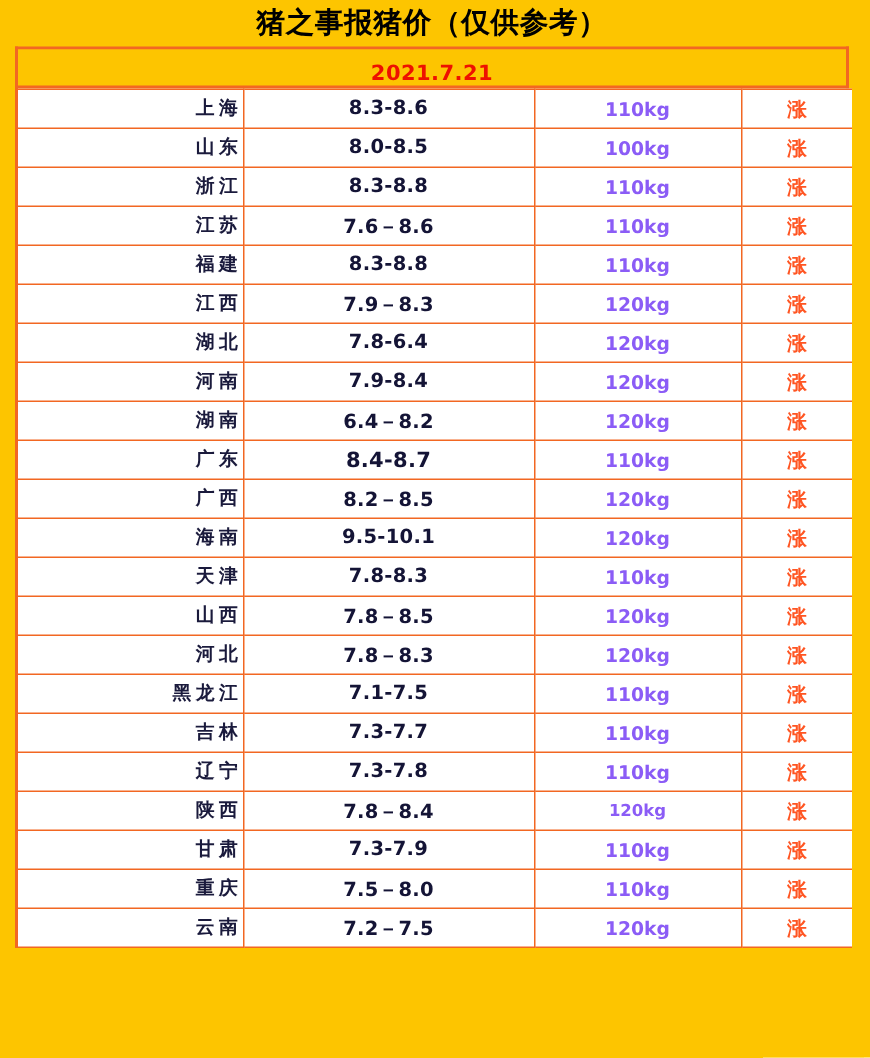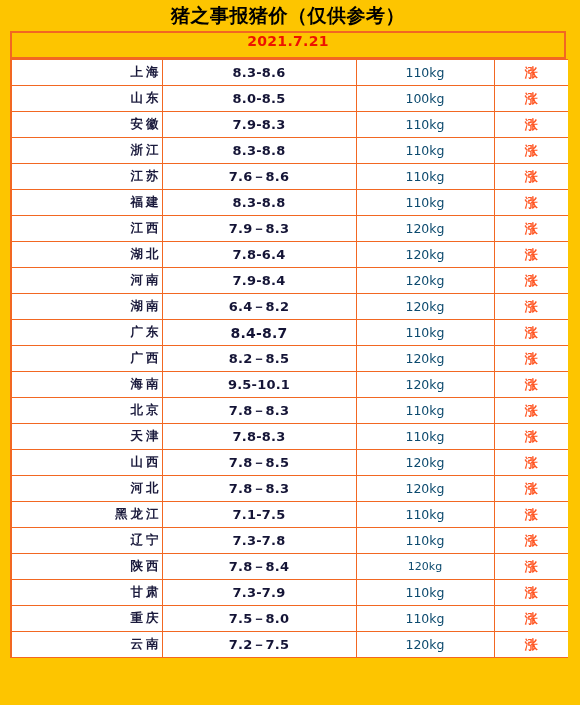--- a/index.html
+++ b/index.html
@@ -38,21 +38,21 @@
   .table-wrap {
     margin: 0 10px 0 10px;
     border: 2px solid #F26722;
     border-bottom: none;
     box-sizing: border-box;
   }
   .date-row {
     background: #FDC500;
     height: 24px;
     display: flex;
-    align-items: flex-start;
+    align-items: flex-end;
     justify-content: center;
     border-bottom: 2px solid #F26722;
   }
   .date-text {
     color: #EE1100;
     font-size: 14px;
     font-weight: bold;
     font-family: "DejaVu Sans", "Liberation Sans", sans-serif;
     letter-spacing: 0.3px;
   }
@@ -86,23 +86,23 @@
     font-family: "DejaVu Sans", "Liberation Sans", sans-serif;
   }
   .cell-price {
     color: #141436;
     font-size: 13px;
     font-weight: bold;
     letter-spacing: 0.2px;
     font-family: "DejaVu Sans", "Liberation Sans", sans-serif;
   }
   .cell-weight {
-    color: #0c4a6e;
+    color: #8b5cf6;
     font-size: 12.5px;
-    font-weight: normal;
+    font-weight: bold;
     font-family: "DejaVu Sans", "Liberation Sans", sans-serif;
   }
   .cell-weight.small { font-size: 11px; }
   .cell-price.big { font-size: 14px; margin-top: 18px; }
   .cell-trend {
     color: #FF5522;
     font-size: 13px;
     font-weight: bold;
     font-family: "DejaVu Sans", "Liberation Sans", sans-serif;
   }
@@ -136,26 +136,20 @@
             <td class="cell-weight">110kg</td>
             <td class="cell-trend">涨</td>
           </tr>
           <tr>
             <td class="cell-prov">山东</td>
             <td class="cell-price">8.0-8.5</td>
             <td class="cell-weight">100kg</td>
             <td class="cell-trend">涨</td>
           </tr>
           <tr>
-            <td class="cell-prov">安徽</td>
-            <td class="cell-price">7.9-8.3</td>
-            <td class="cell-weight">110kg</td>
-            <td class="cell-trend">涨</td>
-          </tr>
-          <tr>
             <td class="cell-prov">浙江</td>
             <td class="cell-price">8.3-8.8</td>
             <td class="cell-weight">110kg</td>
             <td class="cell-trend">涨</td>
           </tr>
           <tr>
             <td class="cell-prov">江苏</td>
             <td class="cell-price">7.6－8.6</td>
             <td class="cell-weight">110kg</td>
             <td class="cell-trend">涨</td>
@@ -202,46 +196,46 @@
             <td class="cell-weight">120kg</td>
             <td class="cell-trend">涨</td>
           </tr>
           <tr>
             <td class="cell-prov">海南</td>
             <td class="cell-price">9.5-10.1</td>
             <td class="cell-weight">120kg</td>
             <td class="cell-trend">涨</td>
           </tr>
           <tr>
-            <td class="cell-prov">北京</td>
-            <td class="cell-price">7.8－8.3</td>
-            <td class="cell-weight">110kg</td>
-            <td class="cell-trend">涨</td>
-          </tr>
-          <tr>
             <td class="cell-prov">天津</td>
             <td class="cell-price">7.8-8.3</td>
             <td class="cell-weight">110kg</td>
             <td class="cell-trend">涨</td>
           </tr>
           <tr>
             <td class="cell-prov">山西</td>
             <td class="cell-price">7.8－8.5</td>
             <td class="cell-weight">120kg</td>
             <td class="cell-trend">涨</td>
           </tr>
           <tr>
             <td class="cell-prov">河北</td>
             <td class="cell-price">7.8－8.3</td>
             <td class="cell-weight">120kg</td>
             <td class="cell-trend">涨</td>
           </tr>
           <tr>
             <td class="cell-prov">黑龙江</td>
             <td class="cell-price">7.1-7.5</td>
+            <td class="cell-weight">110kg</td>
+            <td class="cell-trend">涨</td>
+          </tr>
+          <tr>
+            <td class="cell-prov">吉林</td>
+            <td class="cell-price">7.3-7.7</td>
             <td class="cell-weight">110kg</td>
             <td class="cell-trend">涨</td>
           </tr>
           <tr>
             <td class="cell-prov">辽宁</td>
             <td class="cell-price">7.3-7.8</td>
             <td class="cell-weight">110kg</td>
             <td class="cell-trend">涨</td>
           </tr>
           <tr>

